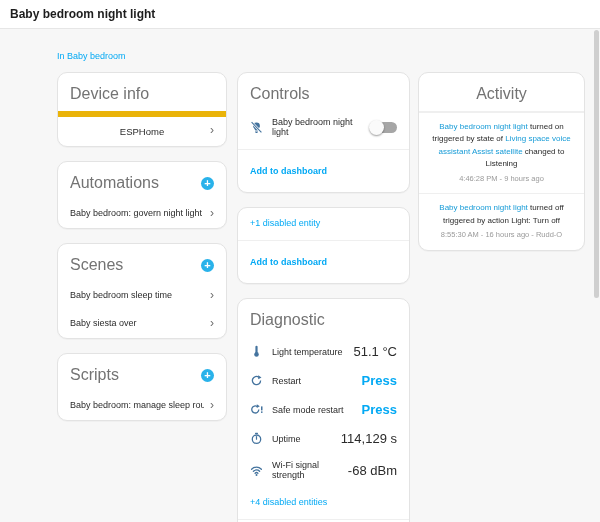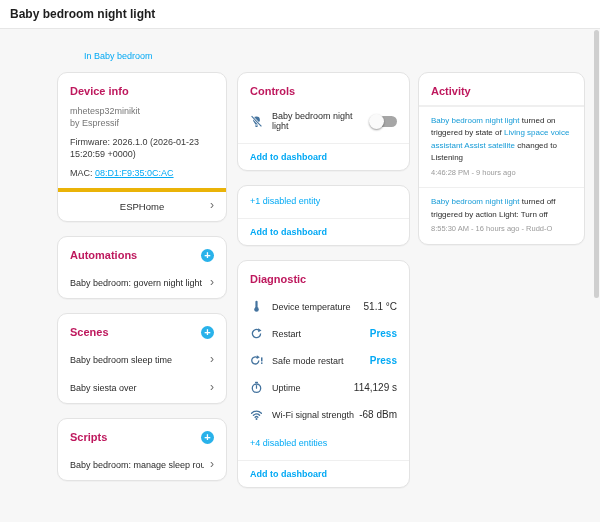--- a/index.html
+++ b/index.html
@@ -8,60 +8,60 @@
     font-family: "Liberation Sans", "DejaVu Sans", sans-serif;
     background: #f7f7f7;
     color: #212121;
     position: relative;
   }
   .topbar {
     height: 29px; background: #ffffff; border-bottom: 1px solid #e6e6e6;
     display: flex; align-items: center; padding: 0 10px;
   }
   .topbar-title { font-size: 12px; font-weight: 700; color: #1d1d1d; }
-  .area-row { padding: 16px 0 9px 57px; margin-left: 27px; }
+  .area-row { padding: 16px 0 9px 57px; }
   .area-link { font-size: 9px; color: #03a9f4; cursor: pointer; }
   .columns { display: flex; padding-left: 57px; align-items: flex-start; }
   .col { display: flex; flex-direction: column; }
   .col1 { width: 170px; margin-right: 10px; }
   .col2 { width: 173px; margin-right: 8px; }
-  .col3 { width: 167px; }
+  .col3 { width: 167px; text-align: center; }
   .card {
     background: #ffffff; border: 1px solid #e3e3e3; border-radius: 10px;
     margin-bottom: 14px; box-shadow: 0 1px 1px rgba(0,0,0,0.03);
     overflow: hidden;
   }
-  .card-title { font-size: 11px; font-weight: 700; color: #be185d; padding: 12px 12px 8px; }
+  .card-title { font-size: 16px; font-weight: 400; color: #737373; padding: 12px 12px 8px; }
   .card-header-row { display: flex; align-items: center; justify-content: space-between; padding: 12px 12px 8px; }
   .card-header-row .card-title { padding: 0; }
   .plus-btn {
     width: 13px; height: 13px; border-radius: 50%; background: #29b2ea;
     color: #fff; font-size: 11px; line-height: 12px; text-align: center;
     cursor: pointer; font-weight: 700; flex: 0 0 auto;
   }
   .list-row {
     display: flex; align-items: center; padding: 8px 12px 10px;
     font-size: 9px; color: #2b2b2b; cursor: pointer;
   }
   .list-row .row-label { flex: 1; white-space: nowrap; overflow: hidden; }
   .chevron { color: #6f6f6f; font-size: 12px; line-height: 9px; flex: 0 0 auto; margin-left: 6px; }
   .di-body { padding: 0 12px; }
   .di-model, .di-manufacturer { font-size: 9px; color: #757575; line-height: 1.35; }
   .di-manufacturer { margin-bottom: 7px; }
   .di-firmware { font-size: 9px; color: #3a3a3a; line-height: 1.35; margin-bottom: 7px; }
   .di-mac { font-size: 9px; color: #3a3a3a; margin-bottom: 10px; }
   .link-accent { color: #03a9f4; text-decoration: underline; cursor: pointer; }
   .integration-row {
-    position: relative; border-top: 4px solid #eab308; padding: 9px 12px;
+    position: relative; border-top: 6px solid #eab308; padding: 9px 12px;
     text-align: center; font-size: 9.5px; color: #2b2b2b; cursor: pointer;
   }
   .integration-row .chevron { position: absolute; right: 12px; top: 9px; }
   .card-footer {
     border-top: 1px solid #efefef; display: flex; align-items: center;
-    padding: 8px 12px;
+    padding: 16px 12px;
   }
   .footer-link { font-size: 9px; font-weight: 700; color: #03a9f4; cursor: pointer; }
   .dots-menu {
     margin-left: auto; color: #555; font-size: 11px; cursor: pointer;
     font-family: "DejaVu Sans", sans-serif; line-height: 11px; padding: 0 2px;
   }
   .key-icon { margin-right: 6px; display: inline-flex; }
   .entity-row { display: flex; align-items: center; padding: 6px 12px 12px; }
   .entity-row .entity-name { flex: 1; font-size: 9px; color: #2b2b2b; cursor: pointer; }
   .entity-icon { margin-right: 9px; display: inline-flex; flex: 0 0 auto; }
@@ -69,21 +69,21 @@
   .toggle .thumb {
     width: 15px; height: 15px; border-radius: 50%; background: #fafafa;
     position: absolute; left: -2px; top: -2px;
     box-shadow: 0 1px 2px rgba(0,0,0,0.4);
   }
   .disabled-link-row { padding: 4px 12px 10px; }
   .inline-link { font-size: 9px; color: #03a9f4; cursor: pointer; }
   .diag-row { display: flex; align-items: center; padding: 7px 12px; cursor: pointer; }
   .diag-row .diag-icon { width: 13px; margin-right: 9px; display: inline-flex; flex: 0 0 auto; }
   .diag-row .diag-label { flex: 1; font-size: 9px; color: #2b2b2b; }
-  .diag-row .diag-value { font-size: 10px; color: #2b2b2b; text-align: right; white-space: nowrap; }
+  .diag-row .diag-value { font-size: 13px; color: #2b2b2b; text-align: right; white-space: nowrap; }
   .diag-row .diag-value.press { color: #03a9f4; font-weight: 700; }
   .activity-date { font-size: 9px; font-weight: 700; color: #212121; padding: 2px 12px 9px; }
   .log-divider { border-top: 1px solid #efefef; }
   .log-entry { padding: 8px 12px 9px; font-size: 8px; line-height: 1.55; color: #2b2b2b; }
   .log-entry .log-link { color: #169bd7; cursor: pointer; }
   .log-time { font-size: 7.5px; color: #9a9a9a; margin-top: 2px; }
   .scrollbar-thumb {
     position: absolute; right: 1px; top: 30px; width: 5px; height: 268px;
     background: #cfcfcf; border-radius: 3px; cursor: pointer;
   }
@@ -99,26 +99,20 @@
 <div class="area-row">
   <span class="area-link">In Baby bedroom</span>
 </div>
 
 <div class="columns">
 
   <div class="col col1">
 
     <div class="card">
       <div class="card-title">Device info</div>
-      <div class="di-body">
-        <div class="di-model">mhetesp32minikit</div>
-        <div class="di-manufacturer">by Espressif</div>
-        <div class="di-firmware">Firmware: 2026.1.0 (2026-01-23 15:20:59 +0000)</div>
-        <div class="di-mac"><span>MAC: </span><span class="link-accent">08:D1:F9:35:0C:AC</span></div>
-      </div>
       <div class="integration-row">
         <span>ESPHome</span>
         <span class="chevron">›</span>
       </div>
     </div>
 
     <div class="card">
       <div class="card-header-row">
         <div class="card-title">Automations</div>
         <div class="plus-btn">+</div>
@@ -193,21 +187,21 @@
     <div class="card">
       <div class="card-title">Diagnostic</div>
 
       <div class="diag-row">
         <span class="diag-icon">
           <svg width="13" height="13" viewBox="0 0 13 13">
               <line x1="6.5" y1="1.8" x2="6.5" y2="7.4" stroke="#44739e" stroke-width="2.2" stroke-linecap="round"></line>
               <circle cx="6.5" cy="9.4" r="2.3" fill="#44739e"></circle>
             </svg>
         </span>
-        <span class="diag-label">Device temperature</span>
+        <span class="diag-label">Light temperature</span>
         <span class="diag-value">51.1 °C</span>
       </div>
 
       <div class="diag-row">
         <span class="diag-icon">
           <svg width="13" height="13" viewBox="0 0 13 13">
               <path d="M10.6 6.5a4.1 4.1 0 1 1-1.7-3.3" fill="none" stroke="#44739e" stroke-width="1.3"></path>
               <polygon points="8.2,1.2 11.5,3.4 8.2,5.2" fill="#44739e"></polygon>
             </svg>
         </span>

